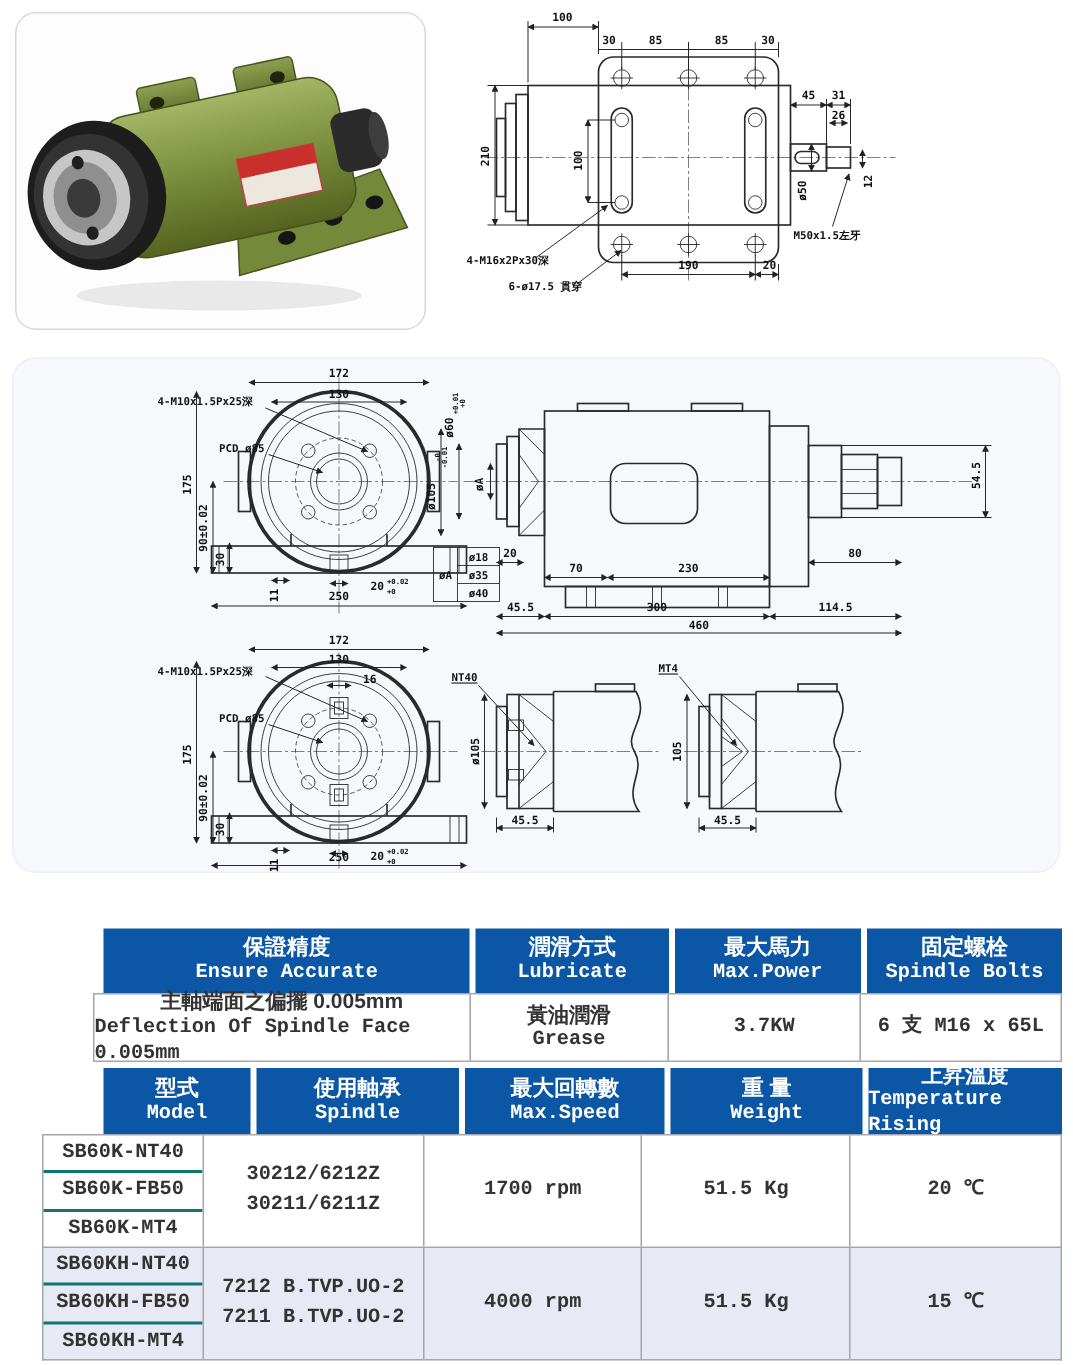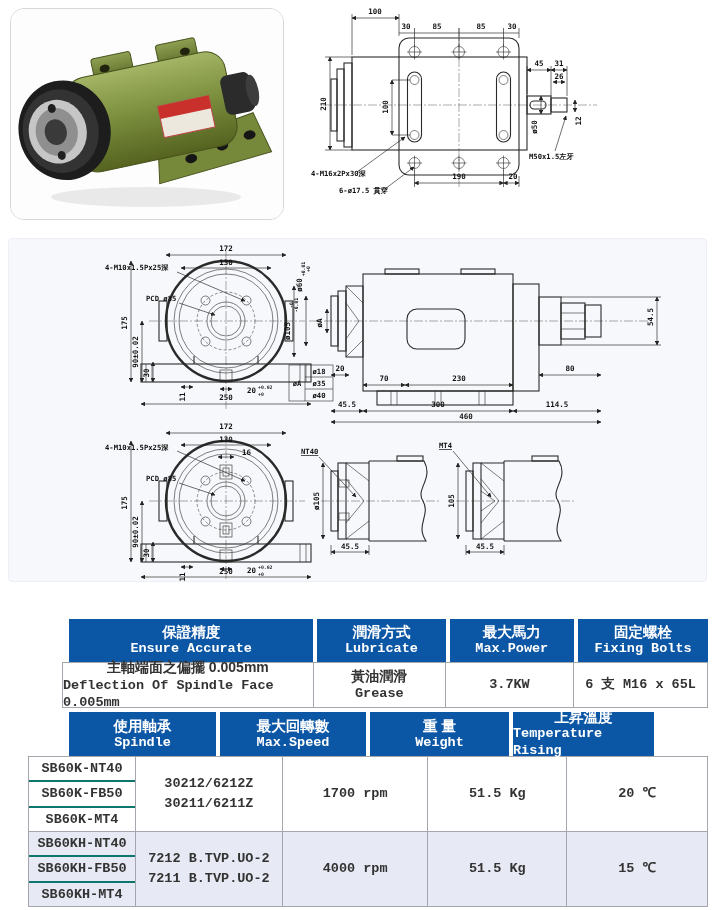--- a/index.html
+++ b/index.html
@@ -7,21 +7,21 @@
         font-family:"Liberation Mono","DejaVu Sans Mono",monospace;}
 
   
   .photo-panel{position:absolute;left:10px;top:8px;width:272px;height:210px;
     border:1px solid #d7d7d7;border-radius:14px;overflow:hidden;background:#fdfdfd;}
   .photo-panel svg{display:block;}
 
   
   .top-drawing{position:absolute;left:297px;top:0px;width:418px;height:232px;}
   .mid-panel{position:absolute;left:8px;top:238px;width:697px;height:342px;
-    background:#f7f8fb;border:1px solid #edeff6;border-radius:4px;}
+    background:#f7f8fb;border:1px solid #edeff6;border-radius:16px;}
   .mid-panel svg{display:block;}
 
   svg text{fill:#111;font-family:"DejaVu Sans Mono","Liberation Mono",monospace;
     font-weight:bold;font-size:7.5px;}
   svg text.sm{font-size:4.8px;}
   svg text.lbl{font-size:7.2px;}
   .out{stroke:#2a2a2a;stroke-width:1.1;fill:none;}
   .thk{stroke:#2a2a2a;stroke-width:2.4;fill:none;}
   .thin{stroke:#2a2a2a;stroke-width:.6;fill:none;}
   .dim{stroke:#222;stroke-width:.65;fill:none;}
@@ -476,21 +476,21 @@
       <div class="hc w2">
         <span class="zh">潤滑方式</span>
         <span class="en">Lubricate</span>
       </div>
       <div class="hc w3">
         <span class="zh">最大馬力</span>
         <span class="en">Max.Power</span>
       </div>
       <div class="hc w4">
         <span class="zh">固定螺栓</span>
-        <span class="en">Fixing Bolts</span>
+        <span class="en">Spindle Bolts</span>
       </div>
     </div>
     <div class="t1-row">
       <div class="dc w1">
         <span class="zh">主軸端面之偏擺 0.005mm</span>
         <span>Deflection Of Spindle Face 0.005mm</span>
       </div>
       <div class="dc w2">
         <span class="zh">黃油潤滑</span>
         <span>Grease</span>
@@ -499,20 +499,24 @@
         <span>3.7KW</span>
       </div>
       <div class="dc w4">
         <span>6 支 M16 x 65L</span>
       </div>
     </div>
   </div>
 
   <div id="table2" class="spec-table">
     <div class="t-head">
+      <div class="hc m1">
+        <span class="zh">型式</span>
+        <span class="en">Model</span>
+      </div>
       <div class="hc m2">
         <span class="zh">使用軸承</span>
         <span class="en">Spindle</span>
       </div>
       <div class="hc m3">
         <span class="zh">最大回轉數</span>
         <span class="en">Max.Speed</span>
       </div>
       <div class="hc m4">
         <span class="zh">重 量</span>

